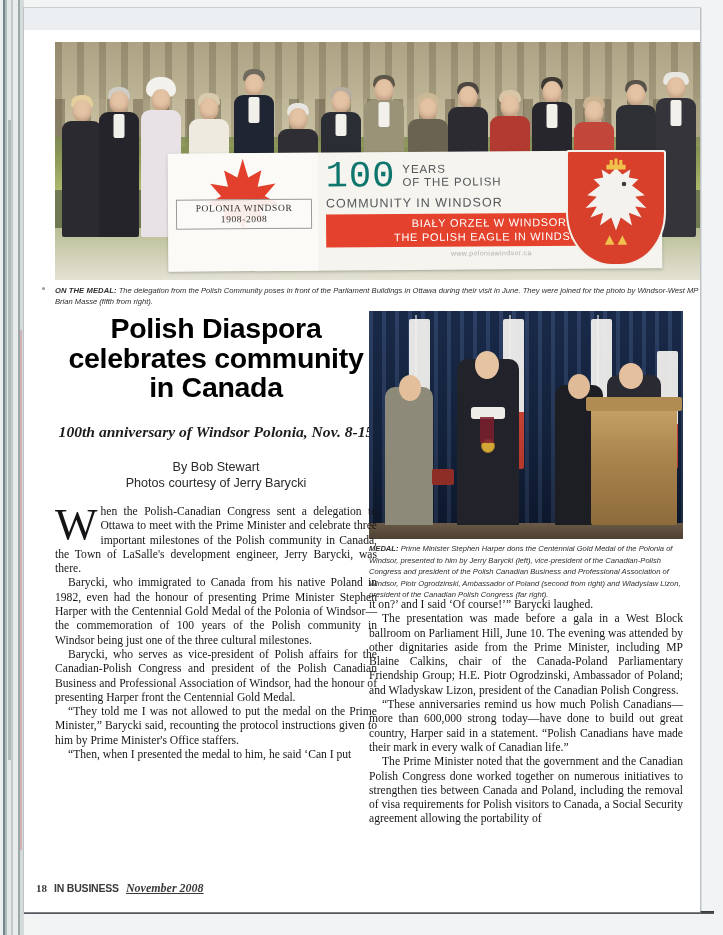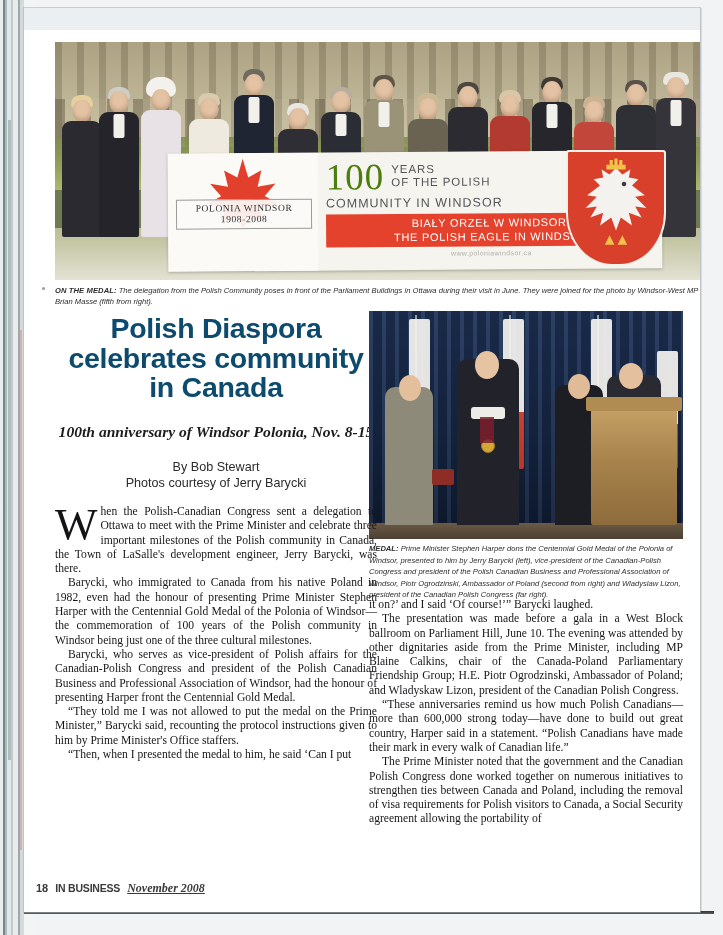--- a/index.html
+++ b/index.html
@@ -248,25 +248,25 @@
     bottom: 0;
     padding: 5px 6px 0 8px;
   }
   .hundred-row {
     display: flex;
     align-items: center;
     gap: 7px;
     height: 38px;
   }
   .hundred {
-    font-family: Liberation Serif, serif;
+    font-family: Liberation Mono, monospace;
     font-size: 37px;
     line-height: 35px;
     letter-spacing: 1px;
-    color: #4d7c0f;
+    color: #0f766e;
     font-weight: 400;
   }
   .hundred-right {
     font-family: "Liberation Sans", sans-serif;
     font-size: 11.5px;
     line-height: 13px;
     letter-spacing: .9px;
     color: #54565a;
   }
   .community-line {
@@ -339,21 +339,21 @@
     position: absolute;
     left: 31px;
     top: 306px;
     width: 322px;
     text-align: center;
     font-family: "Liberation Sans", sans-serif;
     font-weight: bold;
     font-size: 28.5px;
     line-height: 29.5px;
     letter-spacing: -.3px;
-    color: #0c4a6e;
+    color: #000000;
   }
   .subhead {
     position: absolute;
     left: 31px;
     top: 414px;
     width: 322px;
     text-align: center;
     font-family: "Liberation Serif", serif;
     font-style: italic;
     font-weight: bold;
@@ -496,21 +496,21 @@
   .footer {
     position: absolute;
     left: 12px;
     top: 873px;
     display: flex;
     align-items: baseline;
     gap: 7px;
     color: #3a3a3a;
   }
   .footer .pageno {
-    font-family: Liberation Sans, sans-serif;
+    font-family: Liberation Serif, serif;
     font-weight: bold;
     font-size: 11px;
   }
   .footer .pub {
     font-family: "Liberation Sans", sans-serif;
     font-weight: bold;
     font-size: 10.5px;
     letter-spacing: -.2px;
   }
   .footer .issue {

